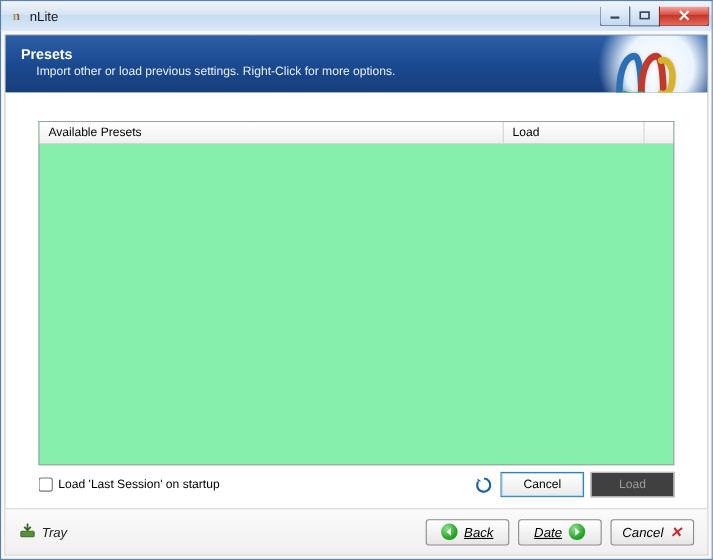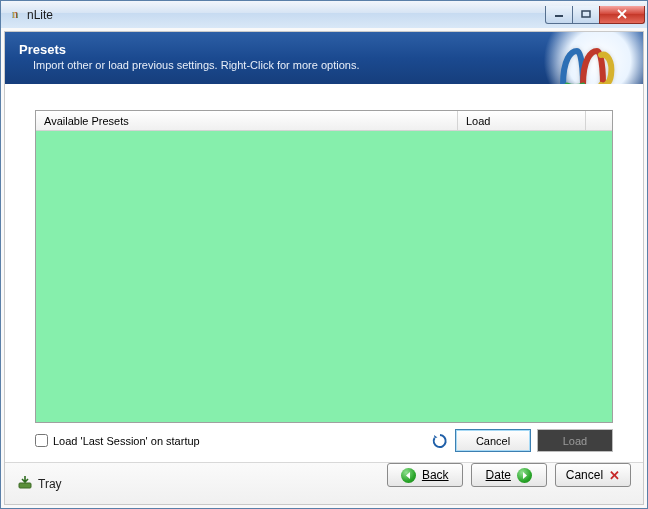--- a/index.html
+++ b/index.html
@@ -147,22 +147,24 @@
     padding:0 12px;
   }
   .btn.default { border:1px solid #3c7fb1; box-shadow:inset 0 0 0 1px #a7d9f5; }
   .btn.disabled { color:#9a9a9a; border-color:#bdbdbd; background:#404040; cursor:default; }
   
   .bottombar {
     height:42px;
     border-top:1px solid #d8d8d8;
     background:linear-gradient(180deg,#fafafa,#f0f0f0);
     display:flex;
+    align-items:center;
     padding:0 12px;
     gap:8px;
+    font-style:italic;
   }
   .bottombar .spacer { flex:1; }
   .tray {
     display:flex; align-items:center; gap:5px;
     font-size:12px; color:#222;
     cursor:pointer;
   }
   .nav-btn {
     min-width:76px; height:24px;
     border:1px solid #8a8a8a;

